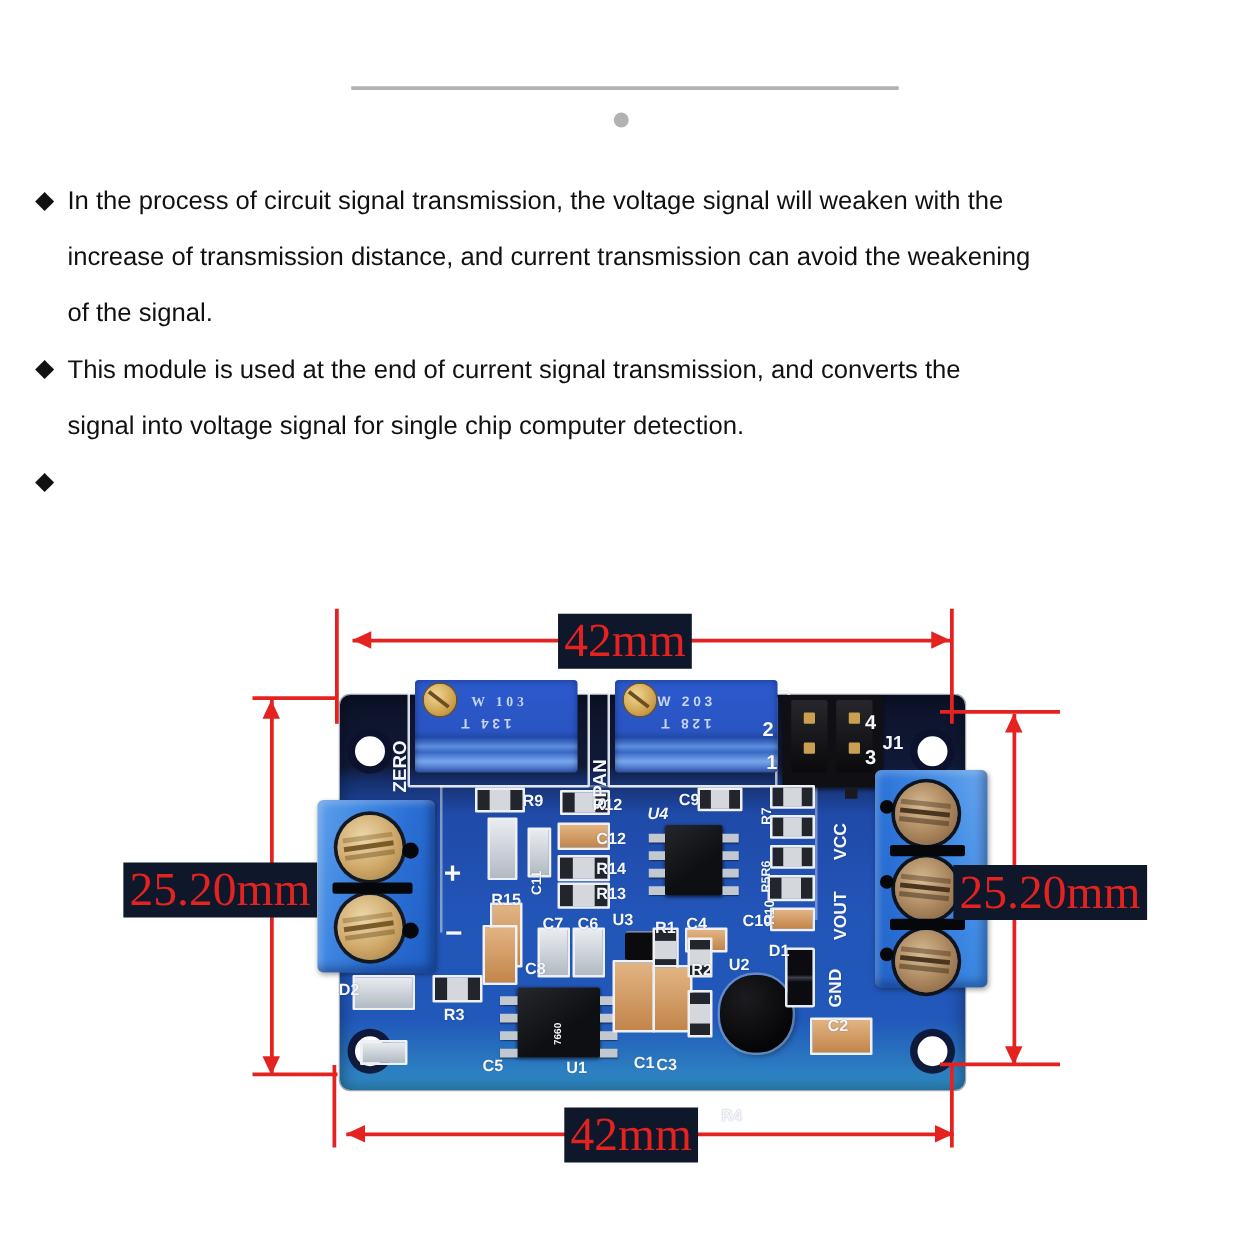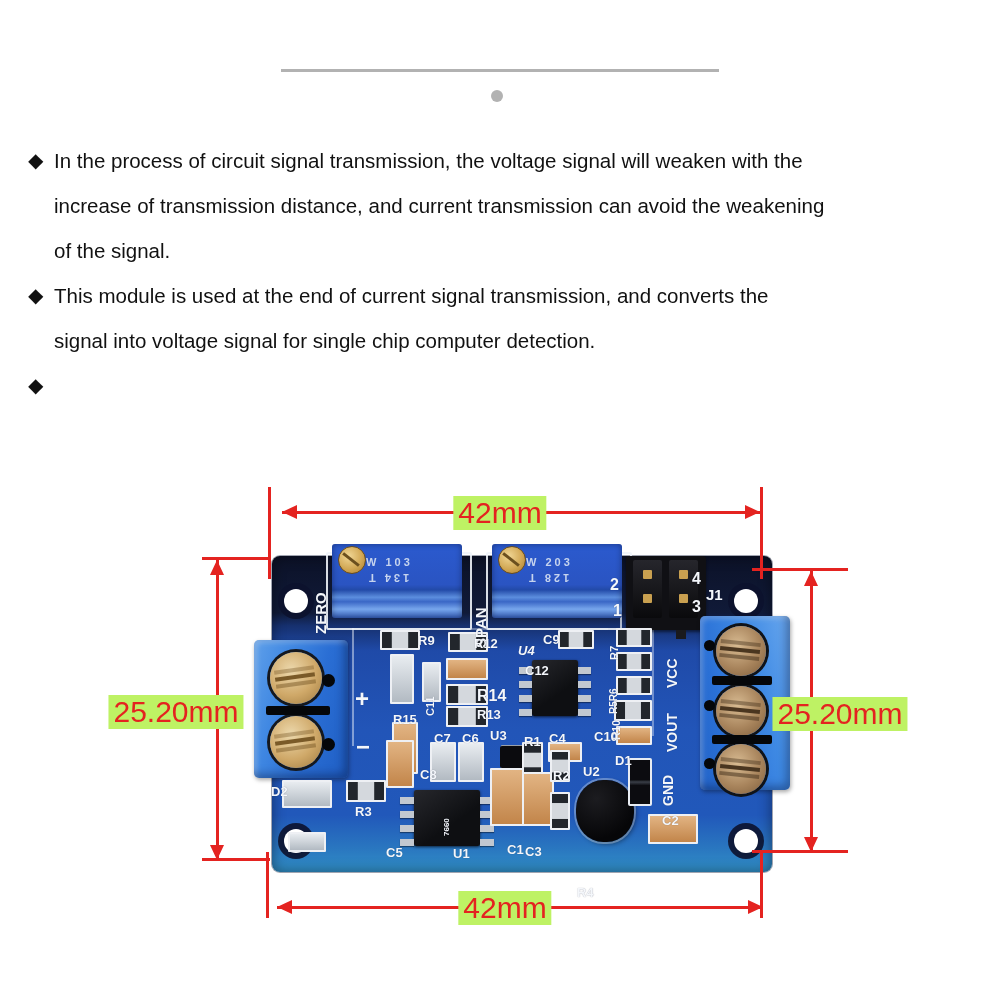--- a/index.html
+++ b/index.html
@@ -27,22 +27,22 @@
   .dimh{height:3px;background:var(--red);}
   .dimh::before{content:"";position:absolute;left:0;top:-6px;border-style:solid;
     border-width:7.5px 15px 7.5px 0;border-color:transparent var(--red) transparent transparent;}
   .dimh::after{content:"";position:absolute;right:0;top:-6px;border-style:solid;
     border-width:7.5px 0 7.5px 15px;border-color:transparent transparent transparent var(--red);}
   .dimv{width:3px;background:var(--red);}
   .dimv::before{content:"";position:absolute;top:0;left:-6px;border-style:solid;
     border-width:0 7.5px 15px 7.5px;border-color:transparent transparent var(--red) transparent;}
   .dimv::after{content:"";position:absolute;bottom:0;left:-6px;border-style:solid;
     border-width:15px 7.5px 0 7.5px;border-color:var(--red) transparent transparent transparent;}
-  .dimlabel{position:absolute;color:var(--red);font-size:30px;background:#bef264;padding:0 5px;
-    transform:translate(-50%,-50%);white-space:nowrap;font-family:Liberation Sans, sans-serif;}
+  .dimlabel{position:absolute;color:var(--red);font-size:38px;background:#0f172a;padding:0 5px;
+    transform:translate(-50%,-50%);white-space:nowrap;font-family:Liberation Serif, serif;}
 
   
   .board{background:linear-gradient(180deg,#0c1228 0%,#101a38 18%,#16306e 22%,#1f4aa8 30%,
           #2255b8 55%,#2158ba 82%,#2a78c0 93%,#3190c8 100%);
          border-radius:8px;box-shadow:inset 0 0 14px rgba(0,0,0,.45),0 0 0 1px rgba(20,30,60,.4);}
   .hole{width:24px;height:24px;background:#fff;border-radius:50%;
         box-shadow:0 0 0 6px rgba(12,18,46,.9),0 0 5px rgba(0,0,0,.35);}
   .sline{background:rgba(244,248,252,.85);}
   .sbox{border:2px solid rgba(240,244,250,.9);border-radius:2px;}
   .trim{background:linear-gradient(180deg,#2b5ace 0%,#2a54c2 55%,#224aa8 62%,#5c8ede 72%,
@@ -130,21 +130,21 @@
     <div class="abs hole" style="left:734px;top:589px;"></div>
     <div class="abs hole" style="left:284px;top:829px;"></div>
     <div class="abs hole" style="left:734px;top:829px;"></div>
 
     <div class="abs sbox" style="left:326px;top:552px;width:142px;height:74px;"></div>
     <div class="abs sbox" style="left:486px;top:552px;width:142px;height:74px;"></div>
     <div class="abs trim" style="left:332px;top:544px;width:130px;height:74px;"></div>
     <div class="abs trim" style="left:492px;top:544px;width:130px;height:74px;"></div>
     <div class="abs tscrew" style="left:338px;top:546px;"></div>
     <div class="abs tscrew" style="left:498px;top:546px;"></div>
-    <span class="tmark" style="left:366px;top:556px;">W 103</span>
+    <span class="tmark" style="left:377px;top:556px;font-family:Liberation Serif, serif;">W 103</span>
     <span class="tmark flip" style="left:366px;top:572px;">134 T</span>
     <span class="tmark" style="left:526px;top:556px;">W 203</span>
     <span class="tmark flip" style="left:526px;top:572px;">128 T</span>
 
     <div class="abs jbase" style="left:626px;top:556px;width:80px;height:74px;"></div>
     <div class="abs jcap" style="left:633px;top:560px;width:29px;height:58px;"></div>
     <div class="abs jcap" style="left:669px;top:560px;width:29px;height:58px;"></div>
     <div class="abs" style="left:640px;top:630px;width:10px;height:9px;background:#1a1a1e;"></div>
     <div class="abs" style="left:676px;top:630px;width:10px;height:9px;background:#1a1a1e;"></div>
 
@@ -223,22 +223,22 @@
         <span class="sk" style="left: 660px; top: 806px; font-size: 14px; transform: rotate(-90deg);">GND</span>
         <span class="sk" style="left: 608px; top: 660px; font-size: 11px; transform: rotate(-90deg);">R7</span>
         <span class="sk" style="left: 608px; top: 714px; font-size: 10px; transform: rotate(-90deg);">R5R6</span>
         <span class="sk" style="left: 610px; top: 740px; font-size: 11px; transform: rotate(-90deg);">R10</span>
         <span class="sk" style="left: 424px; top: 716px; font-size: 11px; transform: rotate(-90deg);">C11</span>
         <span class="sk" style="left: 442px; top: 836px; font-size: 8px; transform: rotate(-90deg);">7660</span>
         <span class="sk" style="left: 418px; top: 633px; font-size: 13px;">R9</span>
         <span class="sk" style="left: 474px; top: 636px; font-size: 13px;">R12</span>
         <span class="sk" style="left: 518px; top: 643px; font-size: 13px; font-style: italic;">U4</span>
         <span class="sk" style="left: 543px; top: 632px; font-size: 13px;">C9</span>
-        <span class="sk" style="left: 477px; top: 663px; font-size: 13px; margin-left: 48px;">C12</span>
-        <span class="sk" style="left: 477px; top: 687px; font-size: 16px; text-align: right;">R14</span>
+        <span class="sk" style="left: 477px; top: 663px; font-size: 13px;">C12</span>
+        <span class="sk" style="left: 477px; top: 687px; font-size: 13px; text-align: right;">R14</span>
         <span class="sk" style="left: 477px; top: 707px; font-size: 13px;">R13</span>
         <span class="sk" style="left: 393px; top: 712px; font-size: 13px;">R15</span>
         <span class="sk" style="left: 434px; top: 731px; font-size: 13px;">C7</span>
         <span class="sk" style="left: 462px; top: 731px; font-size: 13px;">C6</span>
         <span class="sk" style="left: 490px; top: 728px; font-size: 13px;">U3</span>
         <span class="sk" style="left: 524px; top: 734px; font-size: 13px;">R1</span>
         <span class="sk" style="left: 549px; top: 731px; font-size: 13px; text-align: center;">C4</span>
         <span class="sk" style="left: 594px; top: 729px; font-size: 13px;">C10</span>
         <span class="sk" style="left: 615px; top: 753px; font-size: 13px;">D1</span>
         <span class="sk" style="left: 553px; top: 768px; font-size: 13px;">R2</span>

